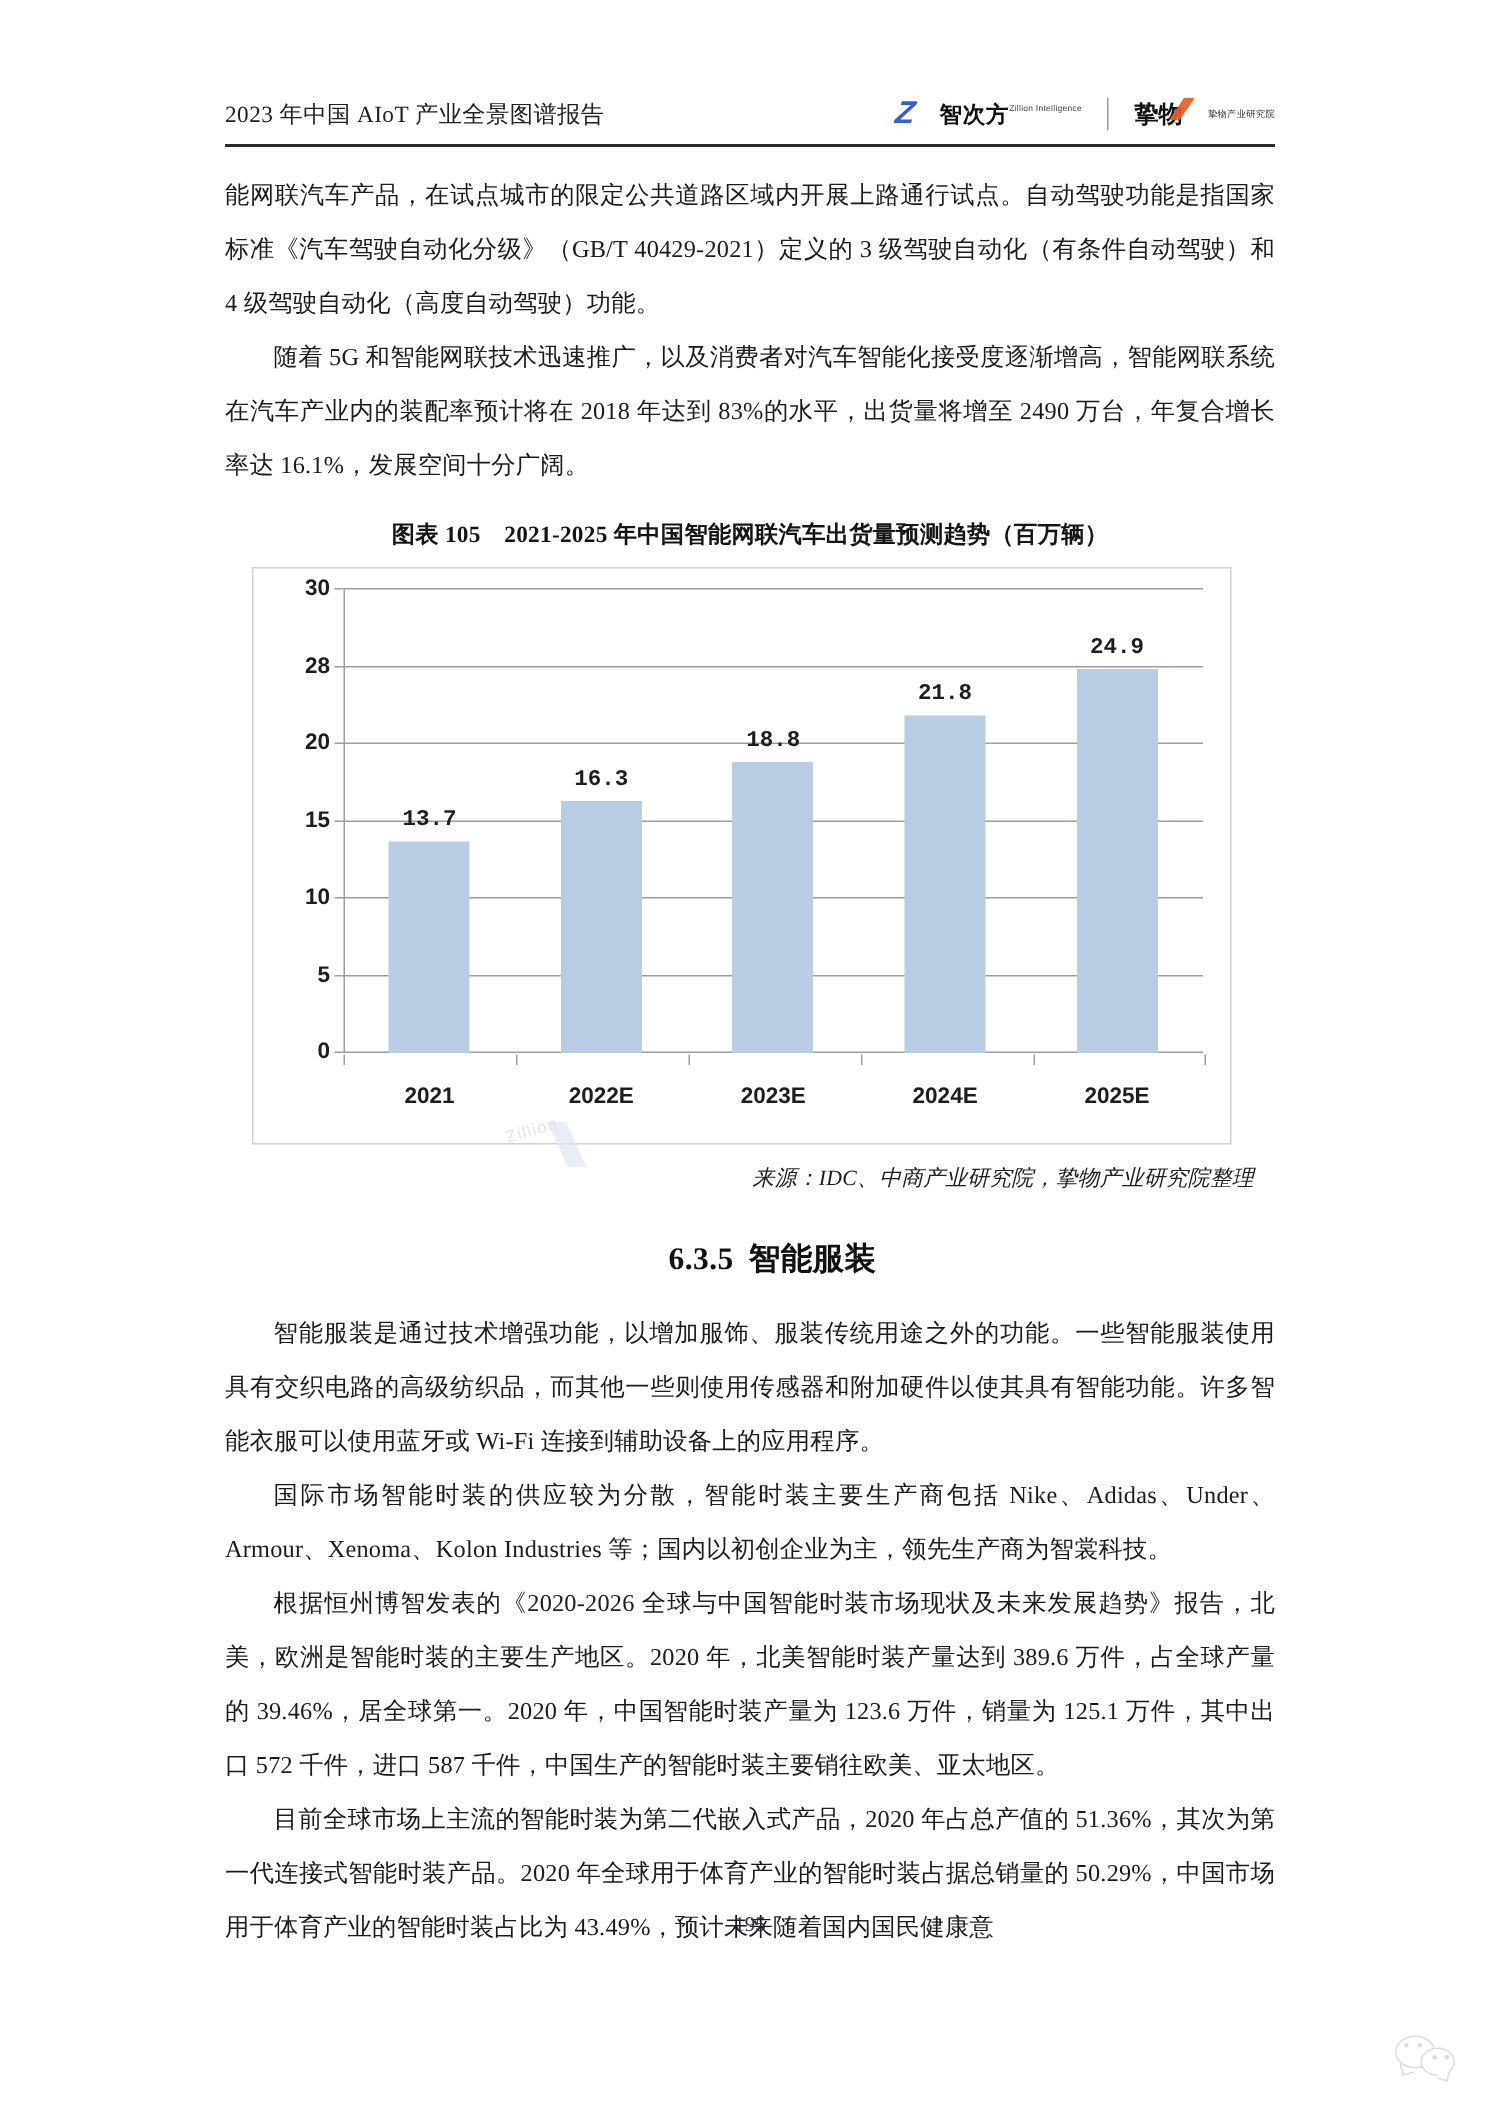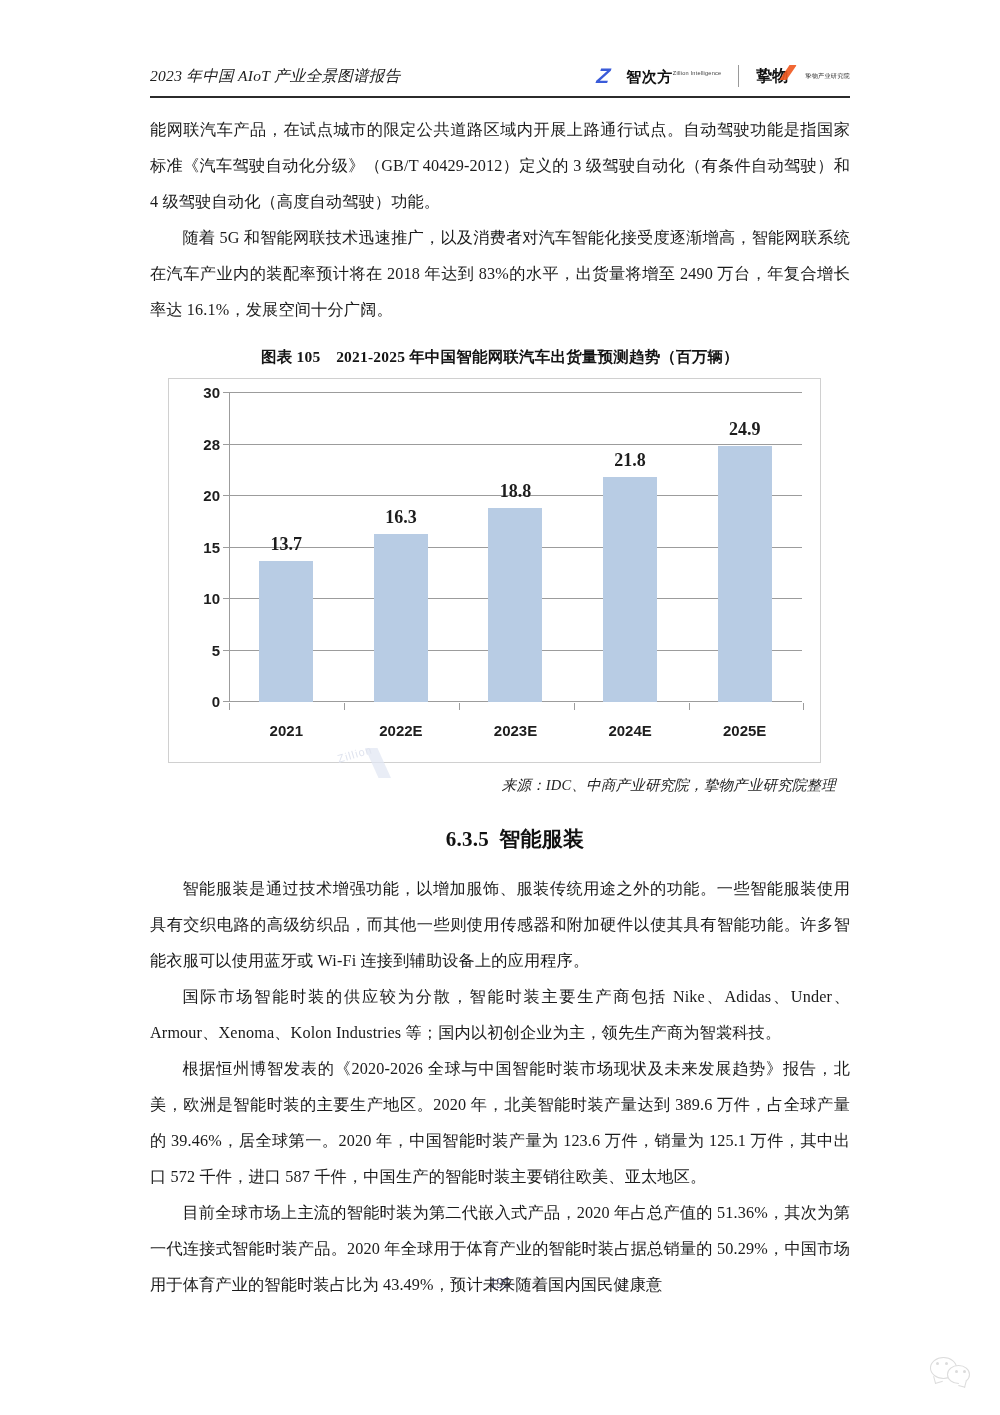--- a/index.html
+++ b/index.html
@@ -33,21 +33,20 @@
     display: flex;
     align-items: center;
     justify-content: space-between;
   }
   .header-title {
     font-family: "Liberation Serif", serif;
     font-size: 15.5px;
     letter-spacing: 0.3px;
     color: #202020;
     white-space: nowrap;
-    font-style: italic;
   }
   .header-logo {
     display: flex;
     align-items: center;
     gap: 9px;
     height: 30px;
   }
   .logo-mark {
     width: 20px;
     height: 20px;
@@ -231,22 +230,22 @@
     width: 54px;
     background: #b8cce4;
     position: relative;
   }
   .bar-value {
     position: absolute;
     bottom: 100%;
     left: 50%;
     transform: translateX(-50%);
     margin-bottom: 6px;
-    font-family: Liberation Serif, serif;
-    font-size: 18px;
+    font-family: Liberation Mono, monospace;
+    font-size: 15px;
     font-weight: bold;
     color: #1d1d1d;
     white-space: nowrap;
     text-align: right;
   }
   .xticks {
     position: absolute;
     left: 60px;
     right: 18px;
     bottom: 28px;
@@ -415,21 +414,21 @@
       </span>
       <span class="logo-divider"></span>
       <span class="logo-mark2">挚物</span>
       <span class="logo-sub2">挚物产业研究院</span>
     </div>
   </div>
   <div class="header-rule"></div>
 
   <div class="content">
 
-    <p class="para">能网联汽车产品，在试点城市的限定公共道路区域内开展上路通行试点。自动驾驶功能是指国家标准《汽车驾驶自动化分级》（GB/T 40429-2012）定义的 3 级驾驶自动化（有条件自动驾驶）和 4 级驾驶自动化（高度自动驾驶）功能。</p>
+    <p class="para">能网联汽车产品，在试点城市的限定公共道路区域内开展上路通行试点。自动驾驶功能是指国家标准《汽车驾驶自动化分级》（GB/T 40429-2021）定义的 3 级驾驶自动化（有条件自动驾驶）和 4 级驾驶自动化（高度自动驾驶）功能。</p>
     <p class="para indent">随着 5G 和智能网联技术迅速推广，以及消费者对汽车智能化接受度逐渐增高，智能网联系统在汽车产业内的装配率预计将在 2018 年达到 83%的水平，出货量将增至 2490 万台，年复合增长率达 16.1%，发展空间十分广阔。</p>
 
     <div class="figure-wrap">
       <div class="figure-title">图表 105　2021-2025 年中国智能网联汽车出货量预测趋势（百万辆）</div>
 
       <div class="chart-outer">
         <div class="chart-box">
 
           <div class="plot">
             <div class="axis-v"></div>

